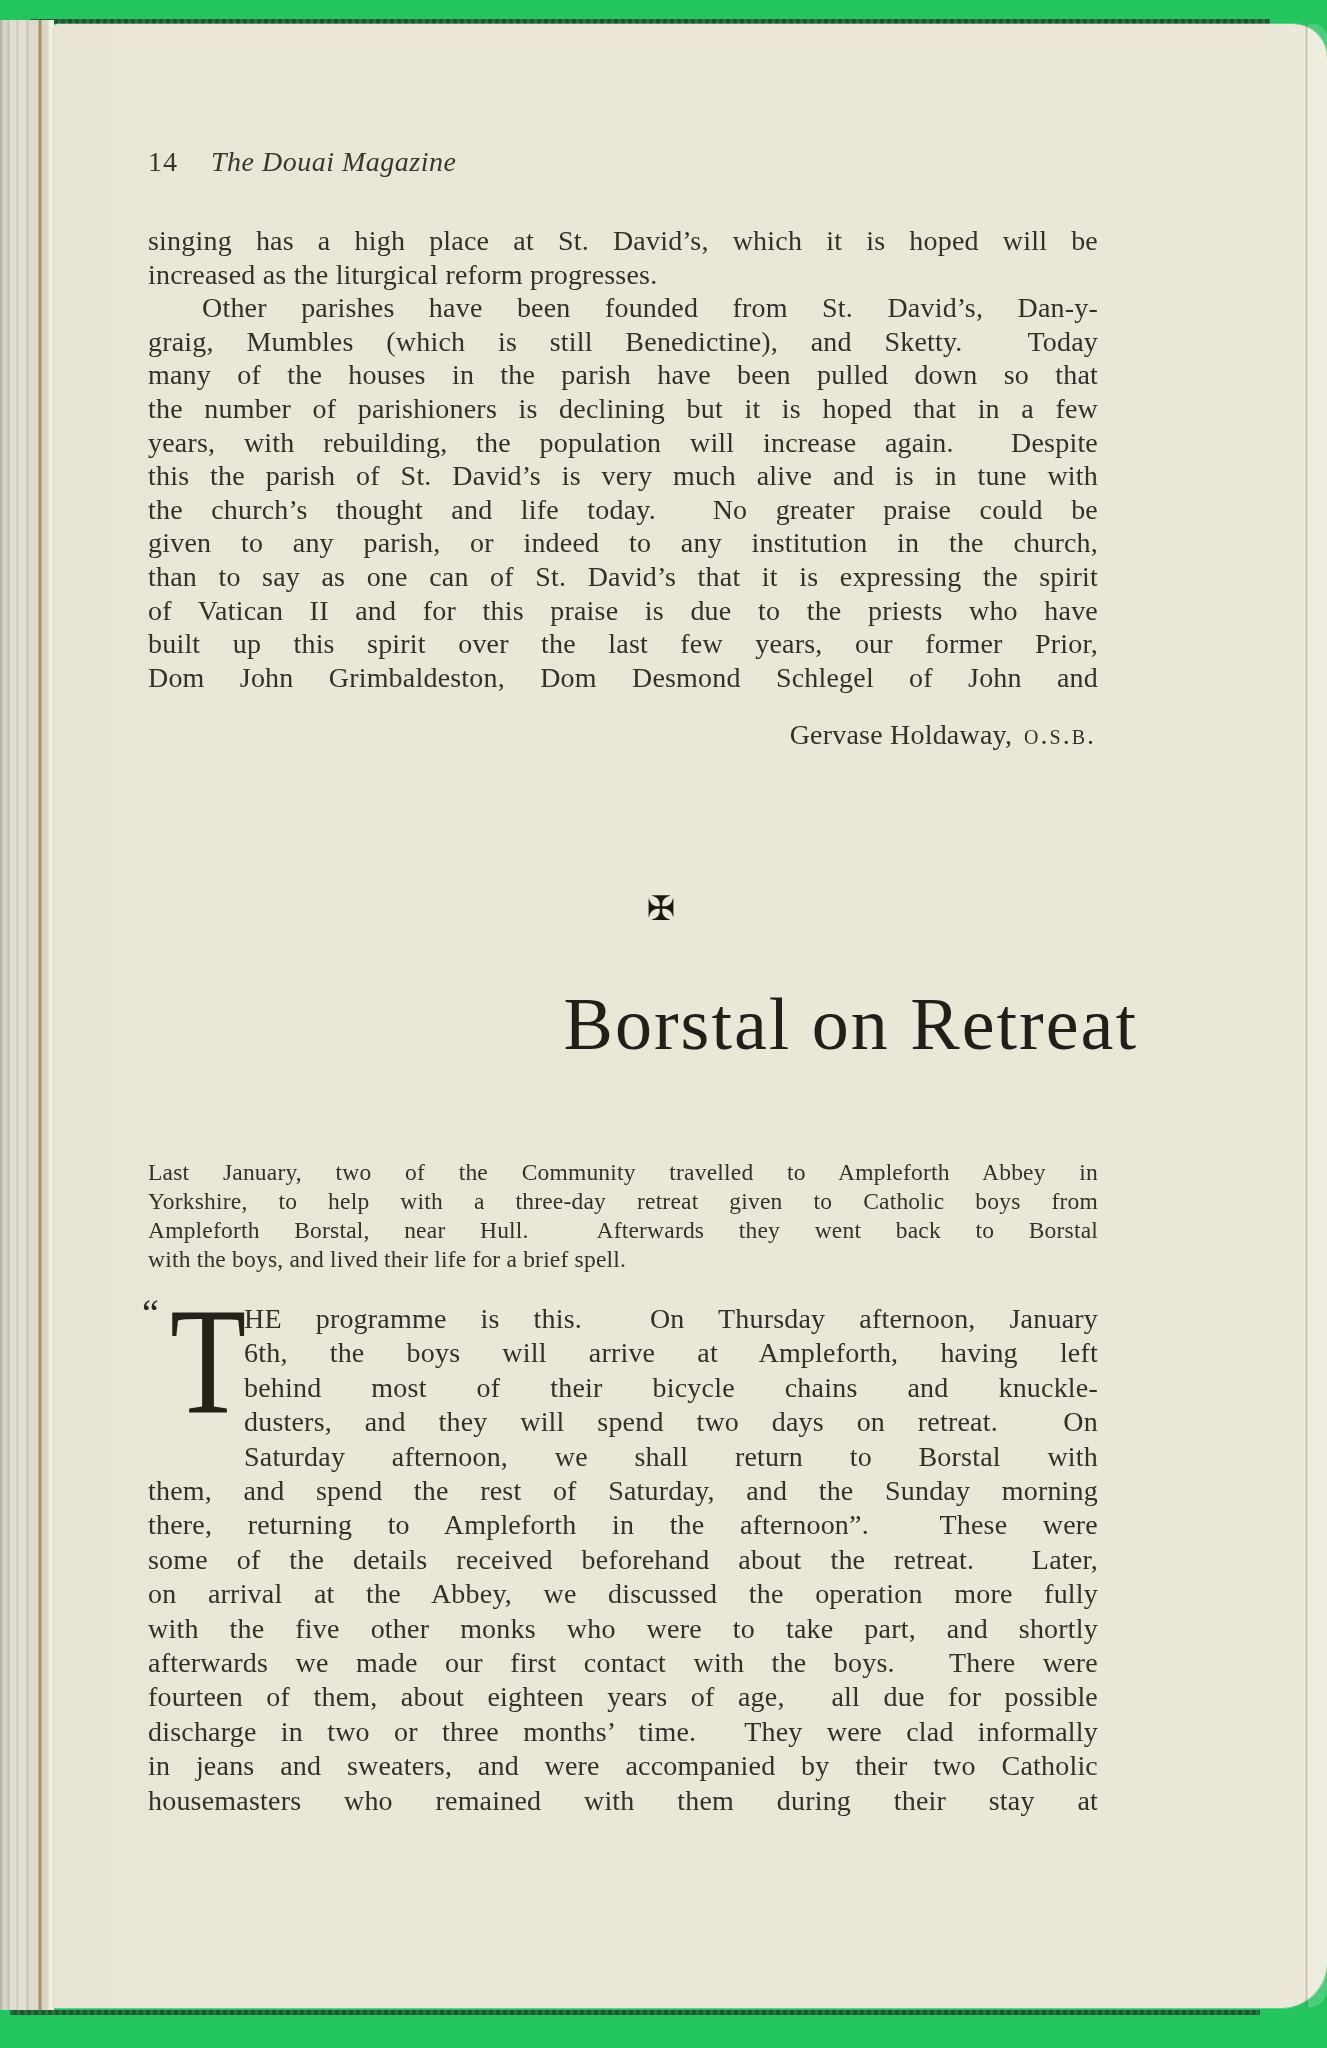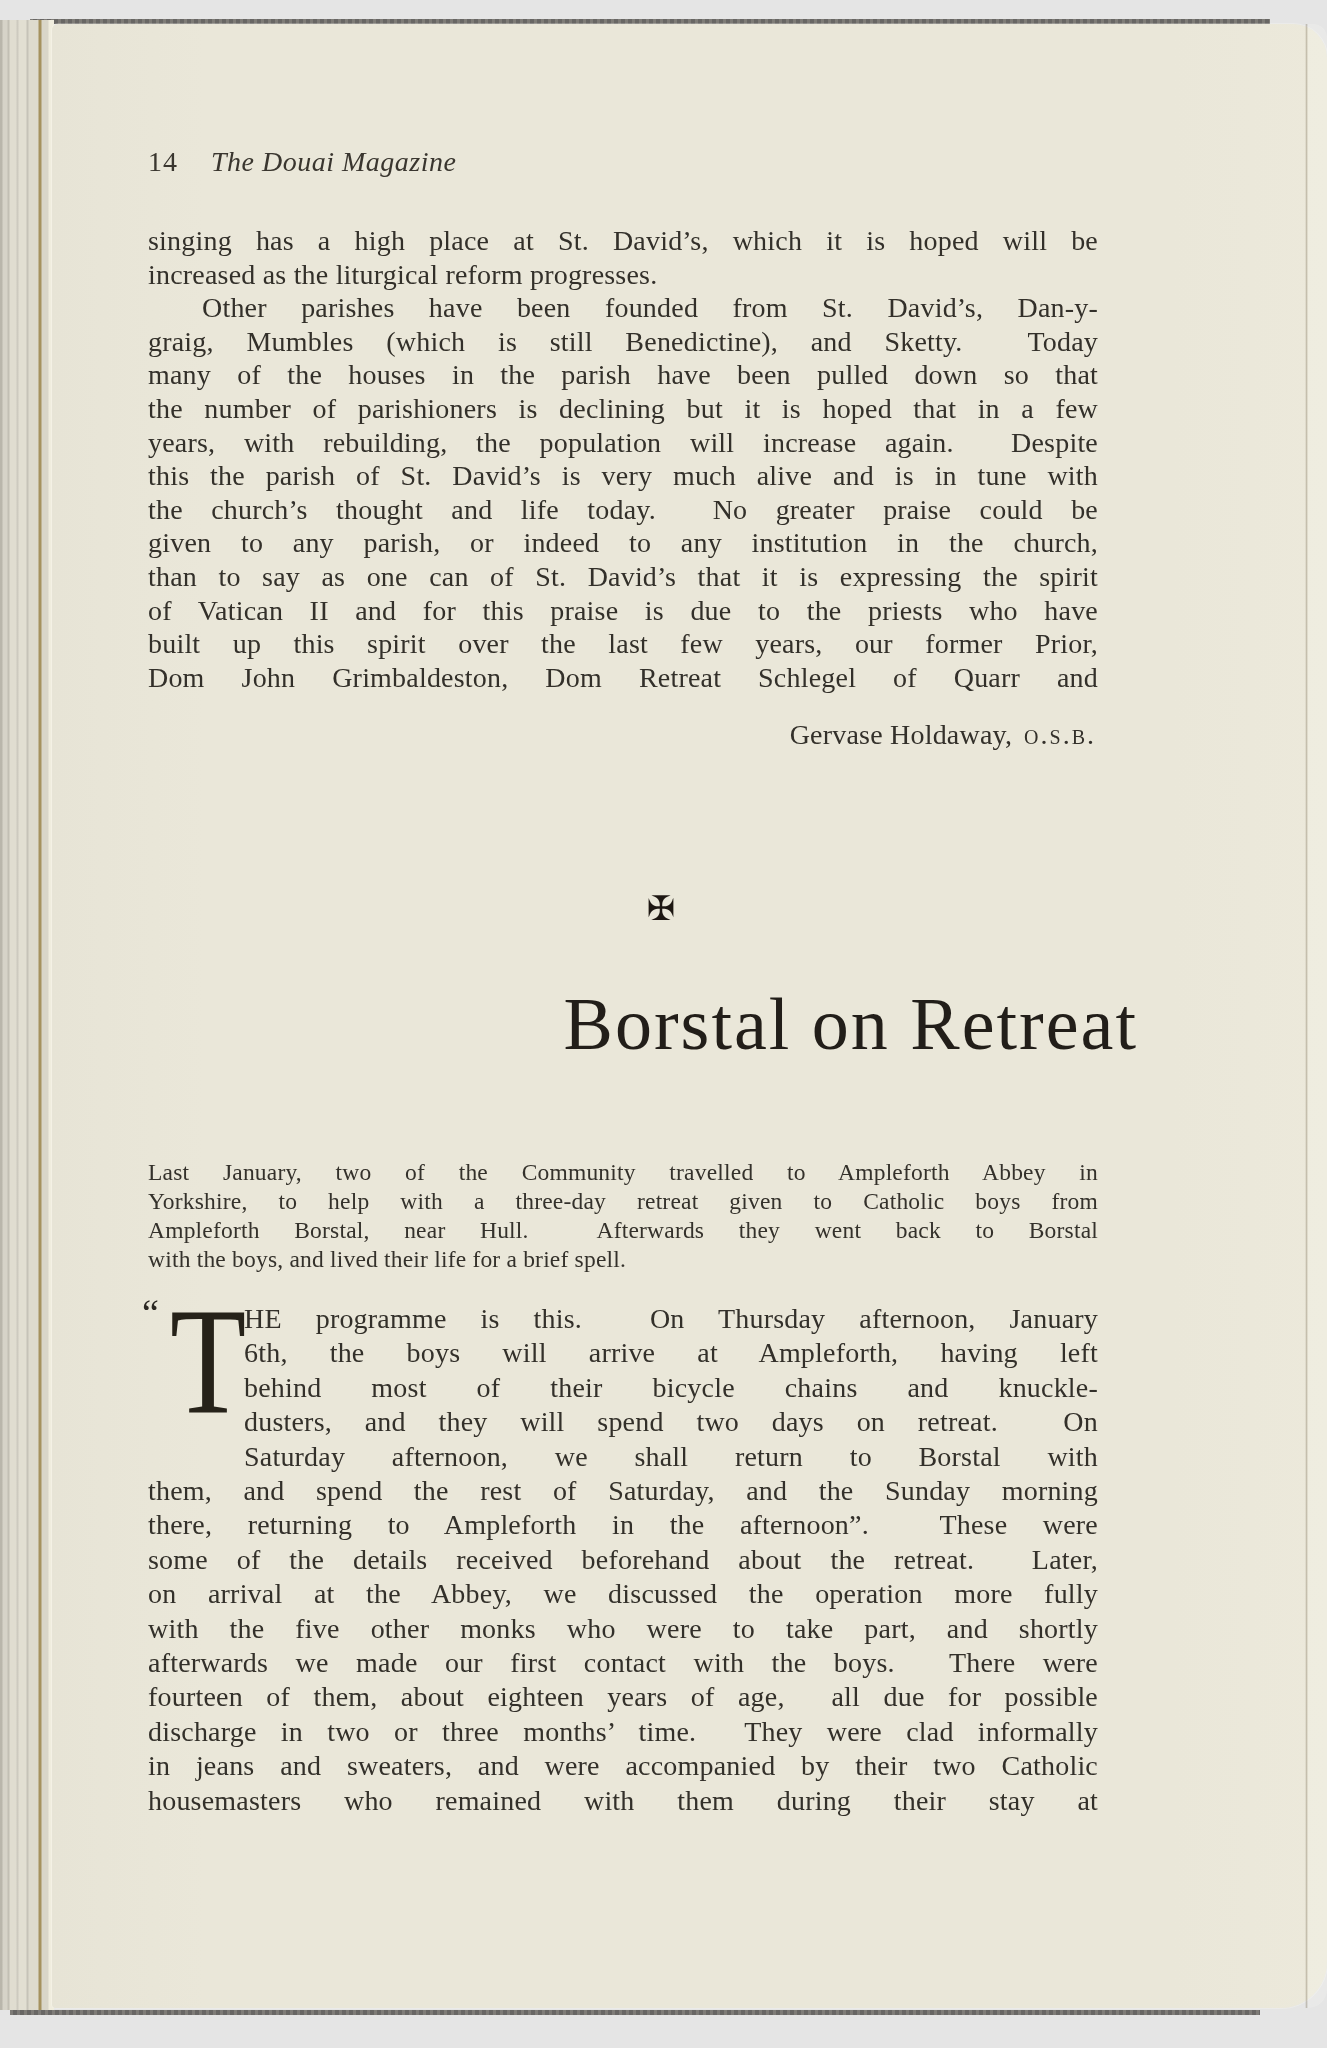--- a/index.html
+++ b/index.html
@@ -1,18 +1,18 @@
 <!DOCTYPE html>
 <html><head>
 <meta charset="utf-8">
 <style>
   html,body { margin:0; padding:0; background:#0b0908; }
   .scene {
     position:relative; width:1327px; height:2048px;
-    background:#e5e5e5; overflow:hidden;
+    background:#22c55e; overflow:hidden;
     font-family:"Liberation Serif","DejaVu Serif",serif;
   }
   
   .page-edges-left {
     position:absolute; left:0; top:20px; width:54px; height:1990px;
     background:linear-gradient(90deg,
       #b9b6ab 0px,#b9b6ab 2px,#d6d3c8 3px,#d6d3c8 7px,#c2bfb4 8px,#c2bfb4 9px,
       #e0ddd0 10px,#e0ddd0 16px,#cdcabf 17px,#cdcabf 18px,#e2dfd2 19px,#e2dfd2 26px,
       #c6c3b8 27px,#c6c3b8 28px,#dedbce 29px,#dedbce 38px,#a5925f 39px,#a5925f 41px,
       #d9d6c9 42px,#d9d6c9 48px,#f0edde 49px,#f0edde 54px);
@@ -103,21 +103,21 @@
             <div class="pline">graig, Mumbles (which is still Benedictine), and Sketty.  Today</div>
             <div class="pline">many of the houses in the parish have been pulled down so that</div>
             <div class="pline">the number of parishioners is declining but it is hoped that in a few</div>
             <div class="pline">years, with rebuilding, the population will increase again.  Despite</div>
             <div class="pline">this the parish of St. David’s is very much alive and is in tune with</div>
             <div class="pline">the church’s thought and life today.  No greater praise could be</div>
             <div class="pline">given to any parish, or indeed to any institution in the church,</div>
             <div class="pline">than to say as one can of St. David’s that it is expressing the spirit</div>
             <div class="pline">of Vatican II and for this praise is due to the priests who have</div>
             <div class="pline">built up this spirit over the last few years, our former Prior,</div>
-            <div class="pline">Dom John Grimbaldeston, Dom Retreat Schlegel of Quarr and</div>
+            <div class="pline">Dom John Grimbaldeston, Dom Desmond Schlegel of John and</div>
           </div>
         <div class="signature">
           <span>Gervase Holdaway,</span><span class="suffix">o.s.b.</span>
         </div>
       </div>
 
       <div class="ornament">✠</div>
 
       <h1 class="article-title">Borstal on Retreat</h1>
 

